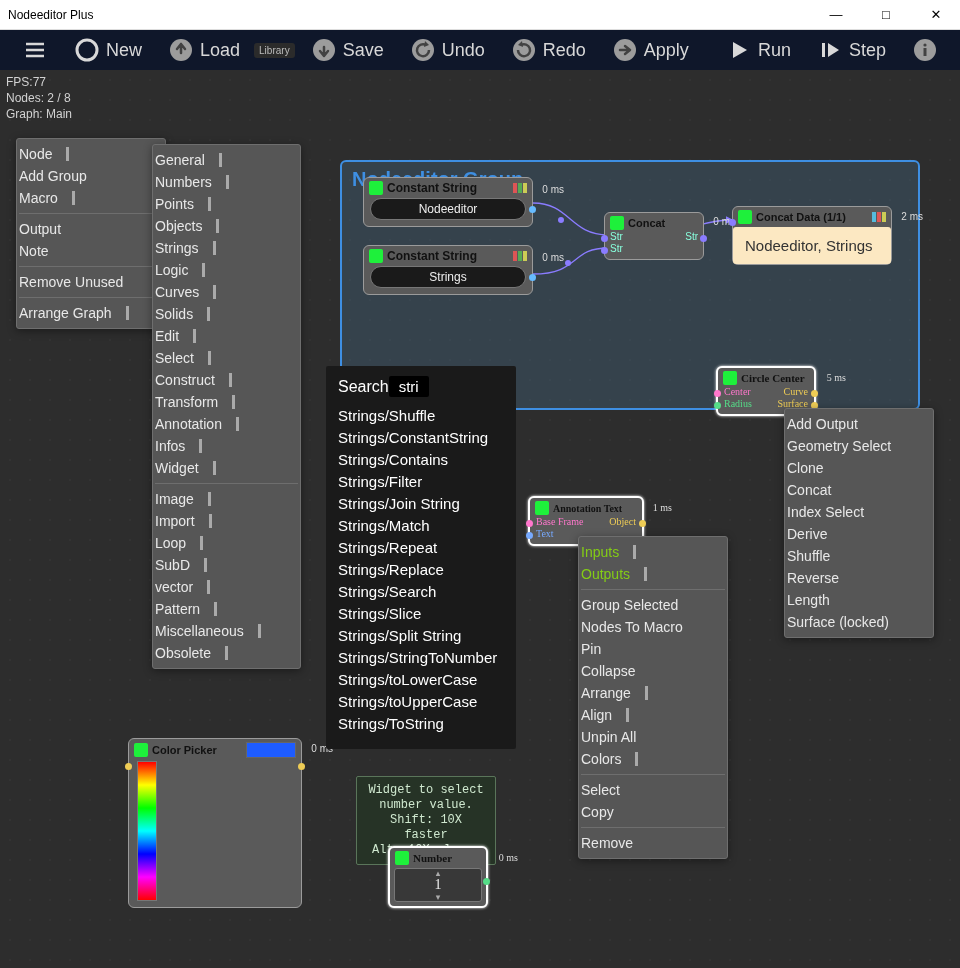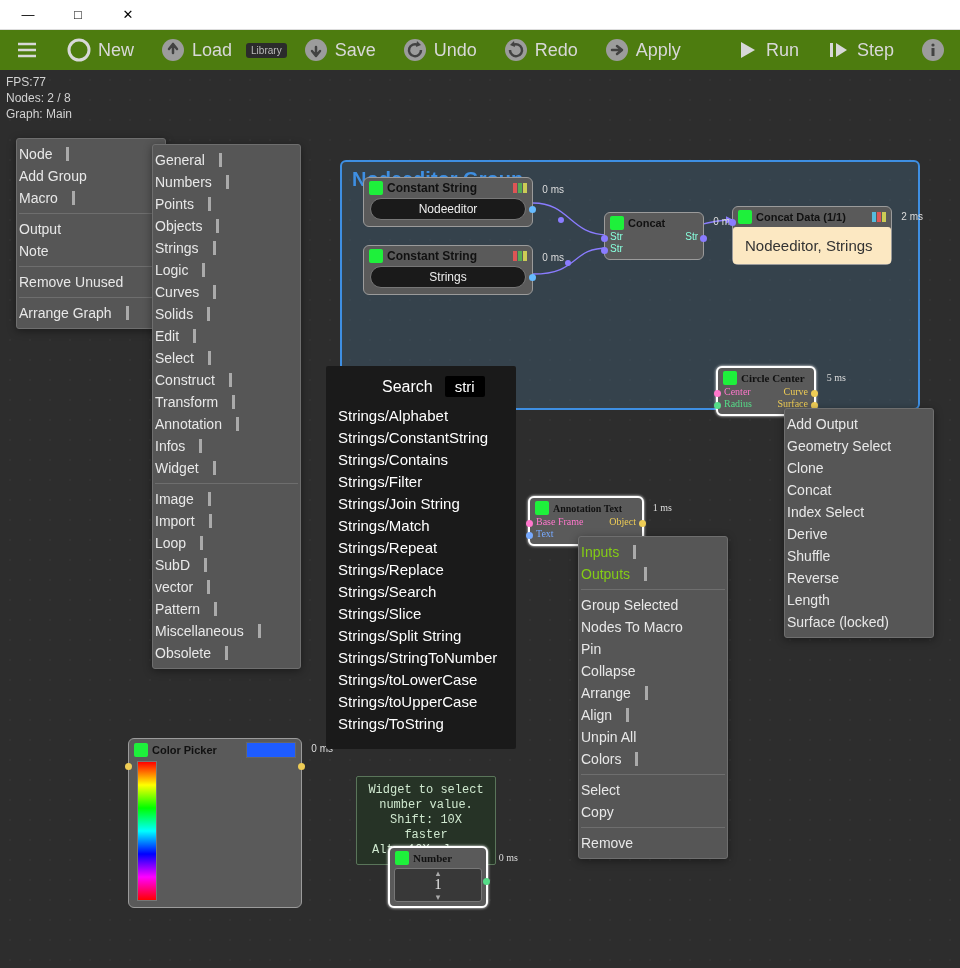--- a/index.html
+++ b/index.html
@@ -1,21 +1,21 @@
 <!DOCTYPE html>
 <html><head>
 <meta charset="utf-8">
 <style>
   * { box-sizing: border-box; margin: 0; padding: 0; }
   html, body { width:960px; height:968px; font-family: "Segoe UI", Arial, sans-serif; overflow:hidden; background:#fff; }
   .titlebar { height:30px; background:#fff; display:flex; align-items:center; padding:0 4px 0 8px; font-size:12px; color:#000; border-bottom:1px solid #ddd; }
   .titlebar .title { flex:1; }
   .winbtns { display:flex; gap:10px; height:100%; align-items:center; }
   .winbtn { width:40px; height:22px; display:flex; align-items:center; justify-content:center; font-size:13px; }
-  .toolbar { height:40px; background:#4d7c0f; display:flex; align-items:center; padding:0 4px; gap:6px; }
+  .toolbar { height:40px; background:#0f172a; display:flex; align-items:center; padding:0 12px; gap:6px; }
   .tbtn { display:flex; align-items:center; gap:6px; color:#d8d8d8; padding:4px 10px; border-radius:4px; font-size:18px; }
   .ticon { width:26px; height:26px; display:inline-flex; align-items:center; justify-content:center; }
   .ticon svg { display:block; }
   .libchip { background:#2b2b2b; color:#bbb; font-size:10px; padding:2px 5px; border-radius:3px; margin-left:-2px;}
   .spacer { flex:1; }
   .canvas { position:relative; width:960px; height:898px; background:#2d2d2d; }
   
   .canvas::before { content:""; position:absolute; inset:0;
     background-image: radial-gradient(circle, #3a3a3a 1px, transparent 1px);
     background-size: 20px 20px; opacity:.45; }
@@ -39,36 +39,37 @@
   .portlbl { position:absolute; font-size:10px; }
   .databox { background:#fce8c2; color:#333; padding:10px 12px; font-size:15px; border-radius:3px; }
   
   .menu { position:absolute; background:#565656; border:1px solid #6e6e6e; border-radius:3px; padding:4px 0; font-size:14px; color:#e8e8e8; box-shadow:0 2px 8px rgba(0,0,0,.4); }
   .menu .mi { padding:3px 2px; display:flex; align-items:center; justify-content:flex-start; }
   .menu .mi.sub::after { content:""; width:3px; height:14px; background:#aaa; margin-left:14px; }
   .menu .sep { height:1px; background:#6e6e6e; margin:4px 2px; }
   .mi.dis { color:#84cc16; }
   
   .search { position:absolute; background:#1a1a1a; border-radius:2px; padding:10px 12px 14px 12px; color:#fff; font-size:15px; width:190px; }
-  .search .hdr { display:flex; align-items:center; gap:12px; margin-bottom:8px;margin-left:44px;}
+  .search .hdr { display:flex; align-items:center; gap:0; margin-bottom:8px;}
   .search .hdr .lbl { font-size:16px; }
   .search .hdr .q { background:#000; color:#fff; padding:2px 10px; border-radius:2px; font-size:15px; }
   .search .row { font-size:15px; line-height:22px; white-space:nowrap; }
   
   .tooltip { position:absolute; background:#263326; border:1px solid #5a755a; color:#cfe8cf;
     font-family: "Consolas","Courier New",monospace; font-size:12px; padding:6px 8px; line-height:15px; border-radius:2px; width:140px; text-align:center; }
   .huebar { width:20px; height:140px; background: linear-gradient(to bottom,
     #ff0000,#ffff00,#00ff00,#00ffff,#0000ff,#ff00ff,#ff0000); border:1px solid #777; }
   
   svg.wires { position:absolute; inset:0; pointer-events:none; }
 </style>
 </head>
 <body>
 
 <div class="titlebar">
+  <span class="title">Nodeeditor Plus</span>
   <div class="winbtns">
     <div class="winbtn">―</div>
     <div class="winbtn">□</div>
     <div class="winbtn">✕</div>
   </div>
 </div>
 
 <div class="toolbar">
   <div class="tbtn">
     <span class="ticon">
@@ -415,21 +416,21 @@
         <span>Obsolete</span>
       </div>
     </div>
 
   <div class="search" style="left:326px; top:296px;">
     <div class="hdr">
       <span class="lbl">Search</span>
       <span class="q">stri</span>
     </div>
     <div id="searchrows">
-        <div class="row">Strings/Alphabet</div>
+        <div class="row">Strings/Shuffle</div>
         <div class="row">Strings/ConstantString</div>
         <div class="row">Strings/Contains</div>
         <div class="row">Strings/Filter</div>
         <div class="row">Strings/Join String</div>
         <div class="row">Strings/Match</div>
         <div class="row">Strings/Repeat</div>
         <div class="row">Strings/Replace</div>
         <div class="row">Strings/Search</div>
         <div class="row">Strings/Slice</div>
         <div class="row">Strings/Split String</div>

